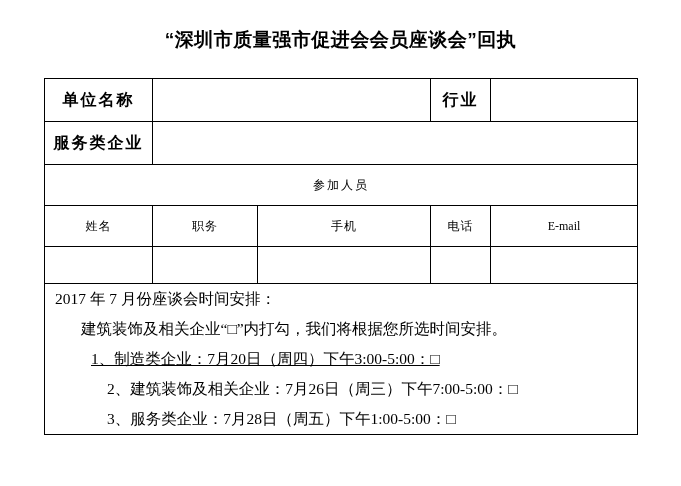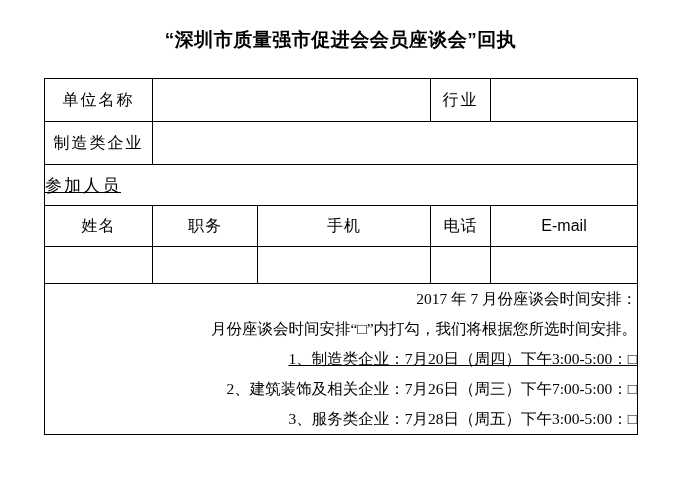--- a/index.html
+++ b/index.html
@@ -42,47 +42,46 @@
   table.receipt td {
     border: 1px solid #000000;
     padding: 0;
     vertical-align: middle;
   }
   .cell-label {
     text-align: center;
     font-size: 16px;
     height: 42px;
     letter-spacing: 2px;
+    font-weight: bold;
   }
   .cell-blank {
     height: 42px;
   }
   .cell-center-head {
-    text-align: left;
-    font-size: 17px;
+    text-align: center;
+    font-size: 12px;
     height: 40px;
     letter-spacing: 2px;
-    text-decoration: underline;
   }
   .cell-colhead {
     text-align: center;
-    font-size: 16px;
+    font-size: 12px;
     height: 40px;
     letter-spacing: 1px;
   }
   .cell-colhead.email {
-    font-family: Liberation Sans, sans-serif;
+    font-family: Liberation Serif, serif;
     letter-spacing: 0;
   }
   .cell-empty-row {
     height: 36px;
   }
   .notes-cell {
     padding: 8px 0 10px 0;
-    text-align: right;
   }
   .note-line {
     font-size: 15.5px;
     line-height: 30px;
     padding-left: 10px;
     white-space: nowrap;
   }
   .note-line.indent1 {
     padding-left: 36px;
   }
@@ -112,21 +111,21 @@
         <col style="width:147px">
       </colgroup>
       <tbody>
         <tr>
           <td class="cell-label">单位名称</td>
           <td class="cell-blank" colspan="3"></td>
           <td class="cell-label">行业</td>
           <td class="cell-blank"></td>
         </tr>
         <tr>
-          <td class="cell-label">制造类企业</td>
+          <td class="cell-label">服务类企业</td>
           <td class="cell-blank" colspan="5"></td>
         </tr>
         <tr>
           <td class="cell-center-head" colspan="6">参加人员</td>
         </tr>
         <tr>
           <td class="cell-colhead">姓名</td>
           <td class="cell-colhead">职务</td>
           <td class="cell-colhead" colspan="2">手机</td>
           <td class="cell-colhead">电话</td>
@@ -135,23 +134,23 @@
         <tr>
           <td class="cell-empty-row"></td>
           <td class="cell-empty-row"></td>
           <td class="cell-empty-row" colspan="2"></td>
           <td class="cell-empty-row"></td>
           <td class="cell-empty-row"></td>
         </tr>
         <tr>
           <td class="notes-cell" colspan="6">
             <div class="note-line">2017 年 7 月份座谈会时间安排：</div>
-            <div class="note-line indent1">月份座谈会时间安排“□”内打勾，我们将根据您所选时间安排。</div>
+            <div class="note-line indent1">建筑装饰及相关企业“□”内打勾，我们将根据您所选时间安排。</div>
             <div class="note-line indent2">1、制造类企业：7月20日（周四）下午3:00-5:00：□</div>
             <div class="note-line indent3">2、建筑装饰及相关企业：7月26日（周三）下午7:00-5:00：□</div>
-            <div class="note-line indent3">3、服务类企业：7月28日（周五）下午3:00-5:00：□</div>
+            <div class="note-line indent3">3、服务类企业：7月28日（周五）下午1:00-5:00：□</div>
           </td>
         </tr>
       </tbody>
     </table>
   </div>
 
 </div>
 
 </body></html>

